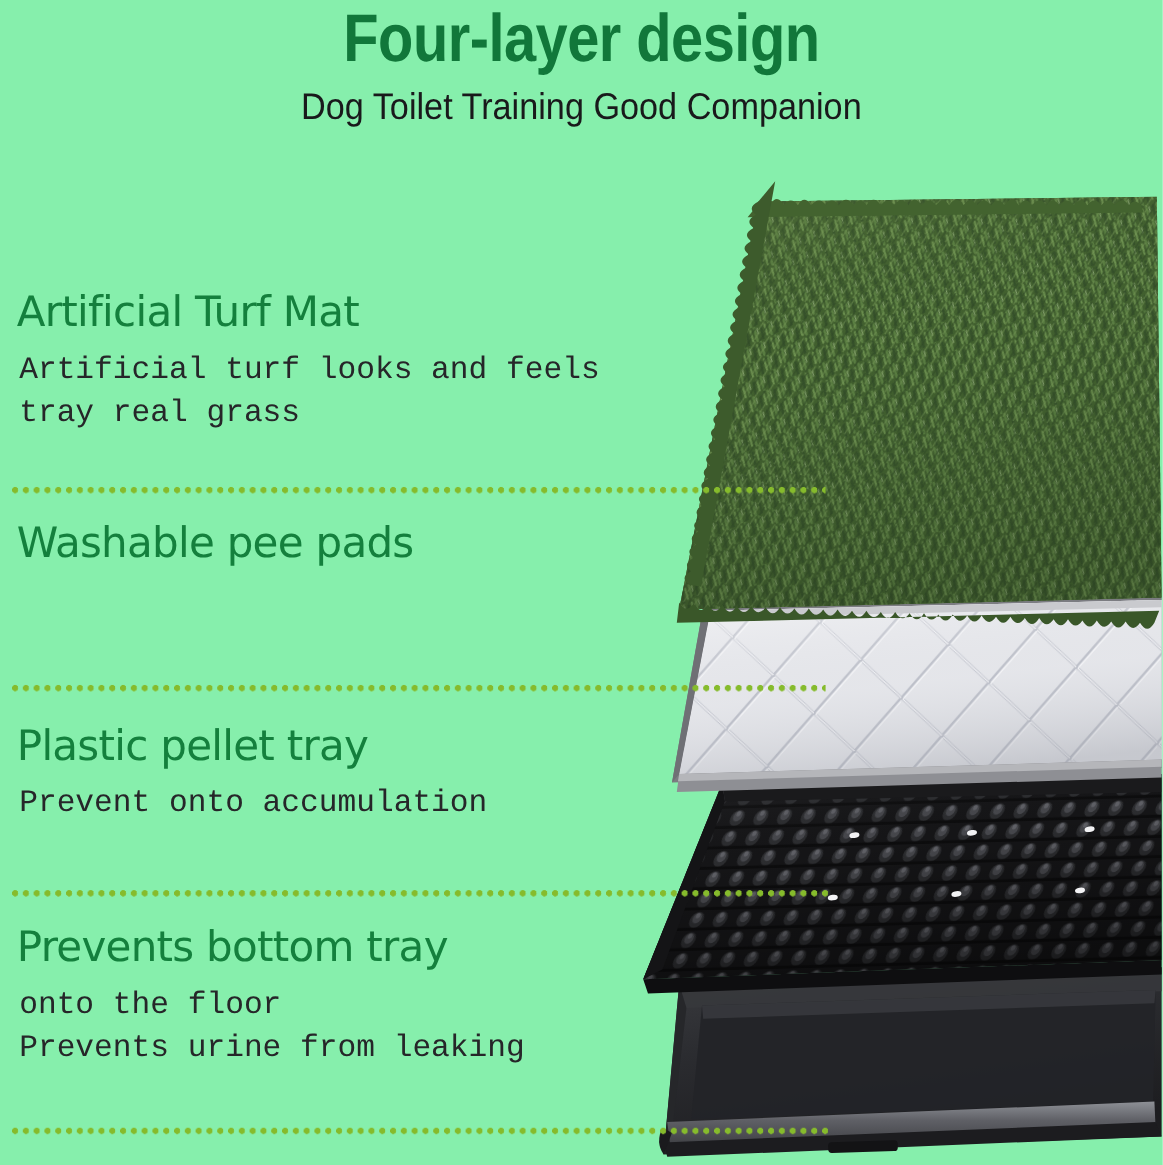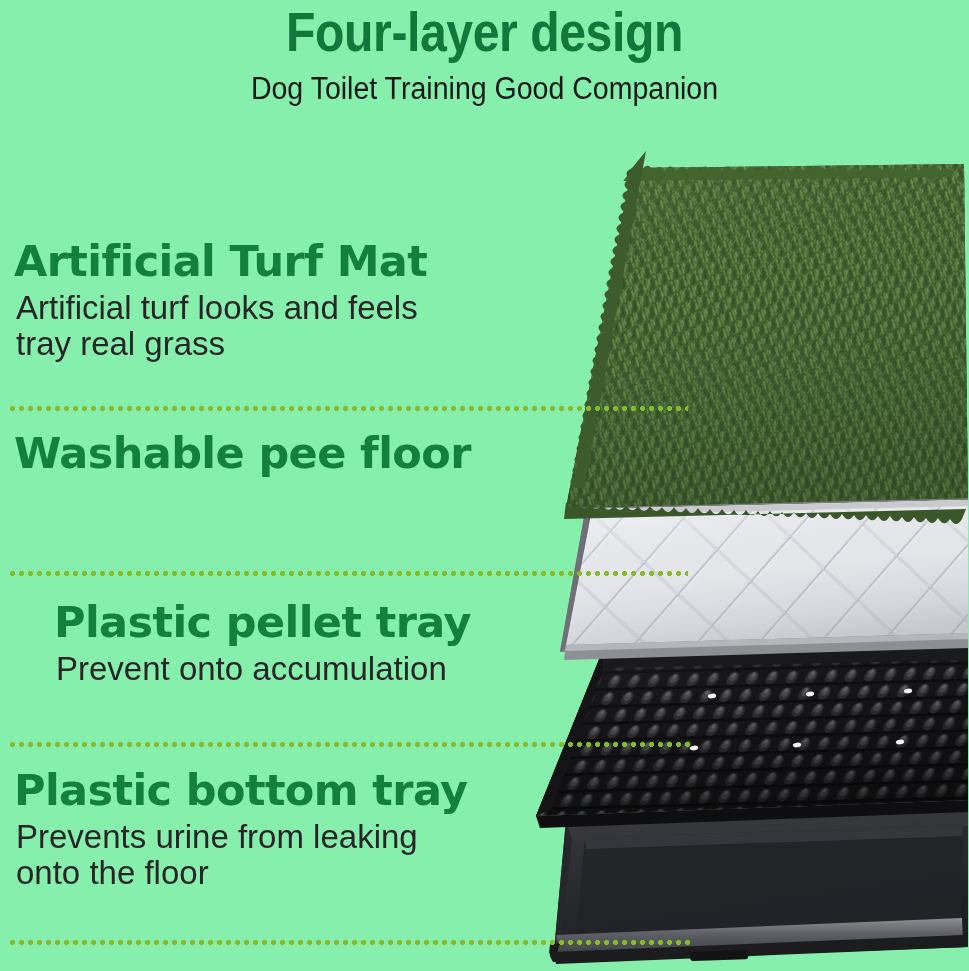--- a/index.html
+++ b/index.html
@@ -23,31 +23,31 @@
     position:absolute;left:0;top:70px;width:969px;text-align:center;
     font-family:"Liberation Sans","DejaVu Sans",sans-serif;
     font-weight:300;font-size:31px;line-height:38px;color:#19191b;
     transform:scaleX(0.92);transform-origin:50% 50%;white-space:nowrap;
   }
 
   
   .section{position:absolute;left:14px;z-index:45;}
   .s-head{
     font-family:"DejaVu Sans","Liberation Sans",sans-serif;
-    font-weight:700;font-size:43px;line-height:42px;color:#14803d;
+    font-weight:400;font-size:35px;line-height:42px;color:#14803d;
     letter-spacing:-0.6px;white-space:nowrap;margin:0;
   }
   .s-body{
-    font-family:Liberation Sans, sans-serif;
-    font-weight:300;font-size:33px;line-height:36px;color:#262629;
+    font-family:Liberation Mono, monospace;
+    font-weight:300;font-size:26px;line-height:36px;color:#262629;
     margin:8px 0 0 2px;max-width:470px;
   }
   .s-body span{display:block;white-space:nowrap;}
 
-  #sec1{top:240px;} #sec2{top:432px;} #sec3{top:601px;margin-left:40px;} #sec4{top:769px;}
+  #sec1{top:240px;} #sec2{top:432px;} #sec3{top:601px;} #sec4{top:769px;}
 
   
   .divider{
     position:absolute;left:10px;height:7px;z-index:60;
     background-image:radial-gradient(circle at 2.6px 3.4px, #86bb2c 0 2.4px, rgba(0,0,0,0) 2.8px);
     background-size:9px 7px;background-repeat:repeat-x;
   }
   #div1{top:405px;width:678px;}
   #div2{top:570px;width:678px;}
   #div3{top:741px;width:680px;}
@@ -220,34 +220,34 @@
   <div class="section" id="sec1">
     <div class="s-head">Artificial Turf Mat</div>
     <div class="s-body">
       <span>Artificial turf looks and feels</span>
       <span>tray real grass</span>
     </div>
   </div>
   <div class="divider" id="div1"></div>
 
   <div class="section" id="sec2">
-    <div class="s-head">Washable pee floor</div>
+    <div class="s-head">Washable pee pads</div>
   </div>
   <div class="divider" id="div2"></div>
 
   <div class="section" id="sec3">
     <div class="s-head">Plastic pellet tray</div>
     <div class="s-body">
       <span>Prevent onto accumulation</span>
     </div>
   </div>
   <div class="divider" id="div3"></div>
 
   <div class="section" id="sec4">
-    <div class="s-head">Plastic bottom tray</div>
+    <div class="s-head">Prevents bottom tray</div>
     <div class="s-body">
+      <span>onto the floor</span>
       <span>Prevents urine from leaking</span>
-      <span>onto the floor</span>
     </div>
   </div>
   <div class="divider" id="div4"></div>
 
 </div>
 
 </body></html>

